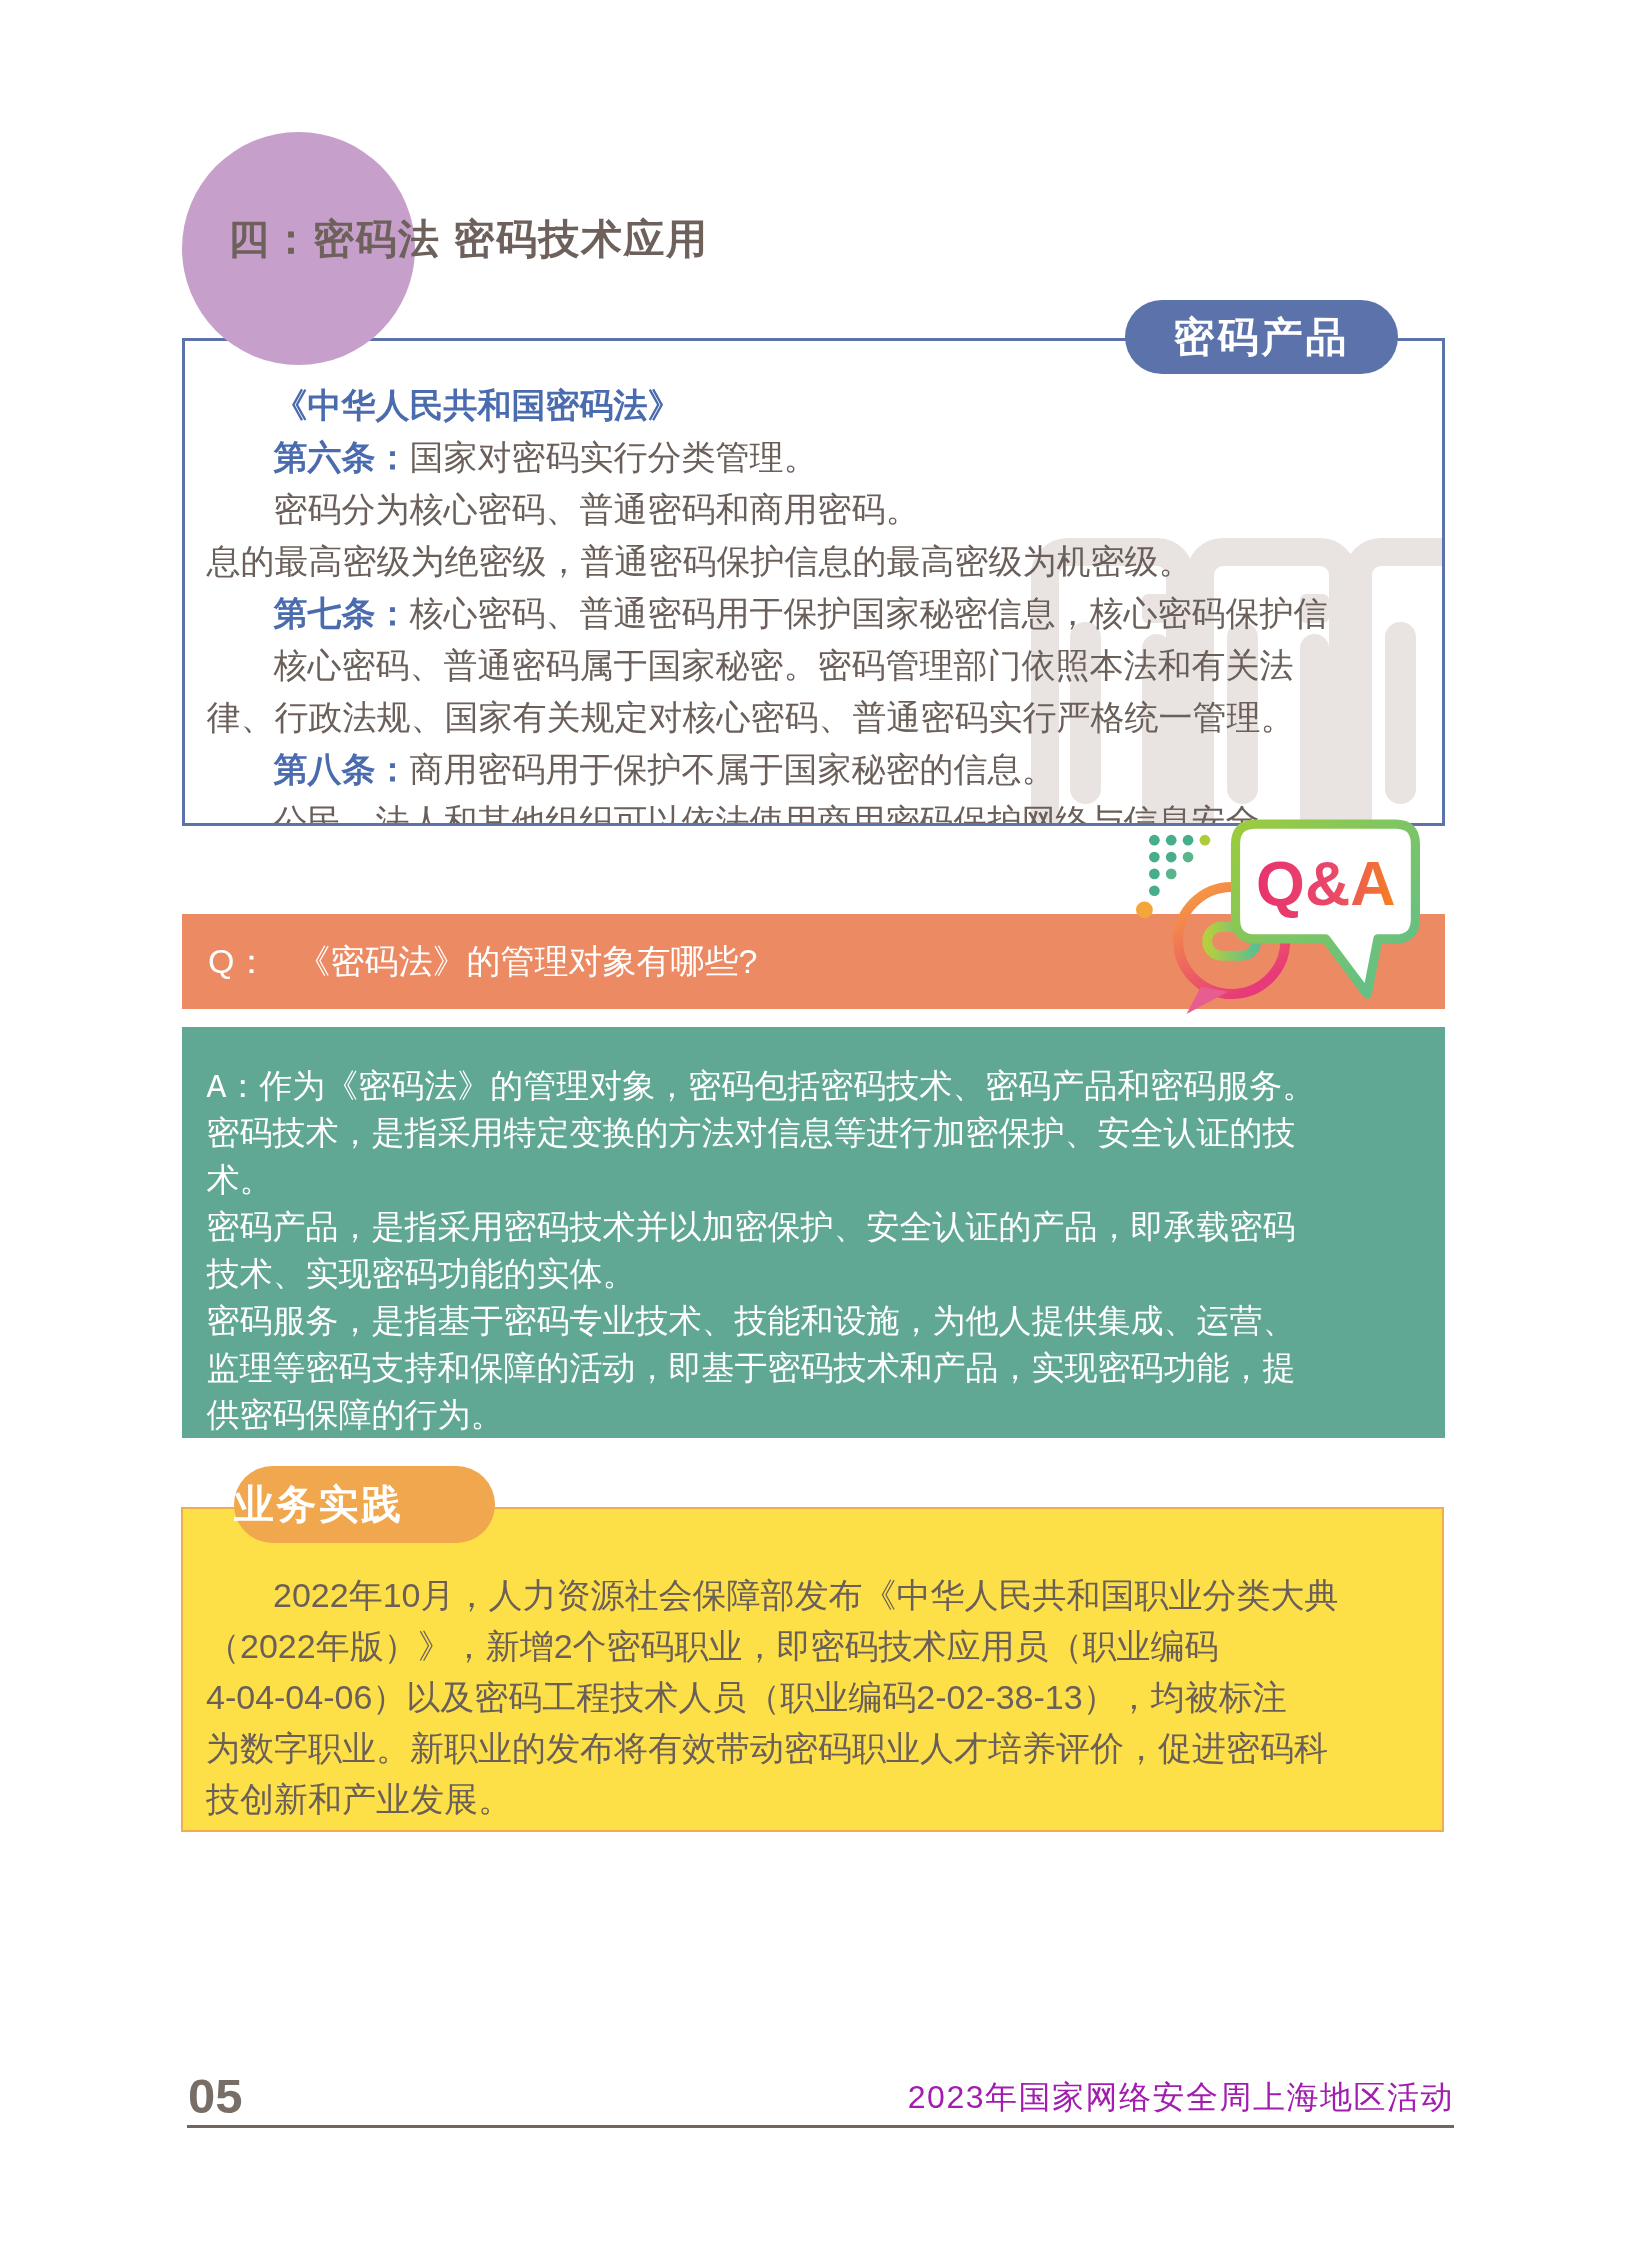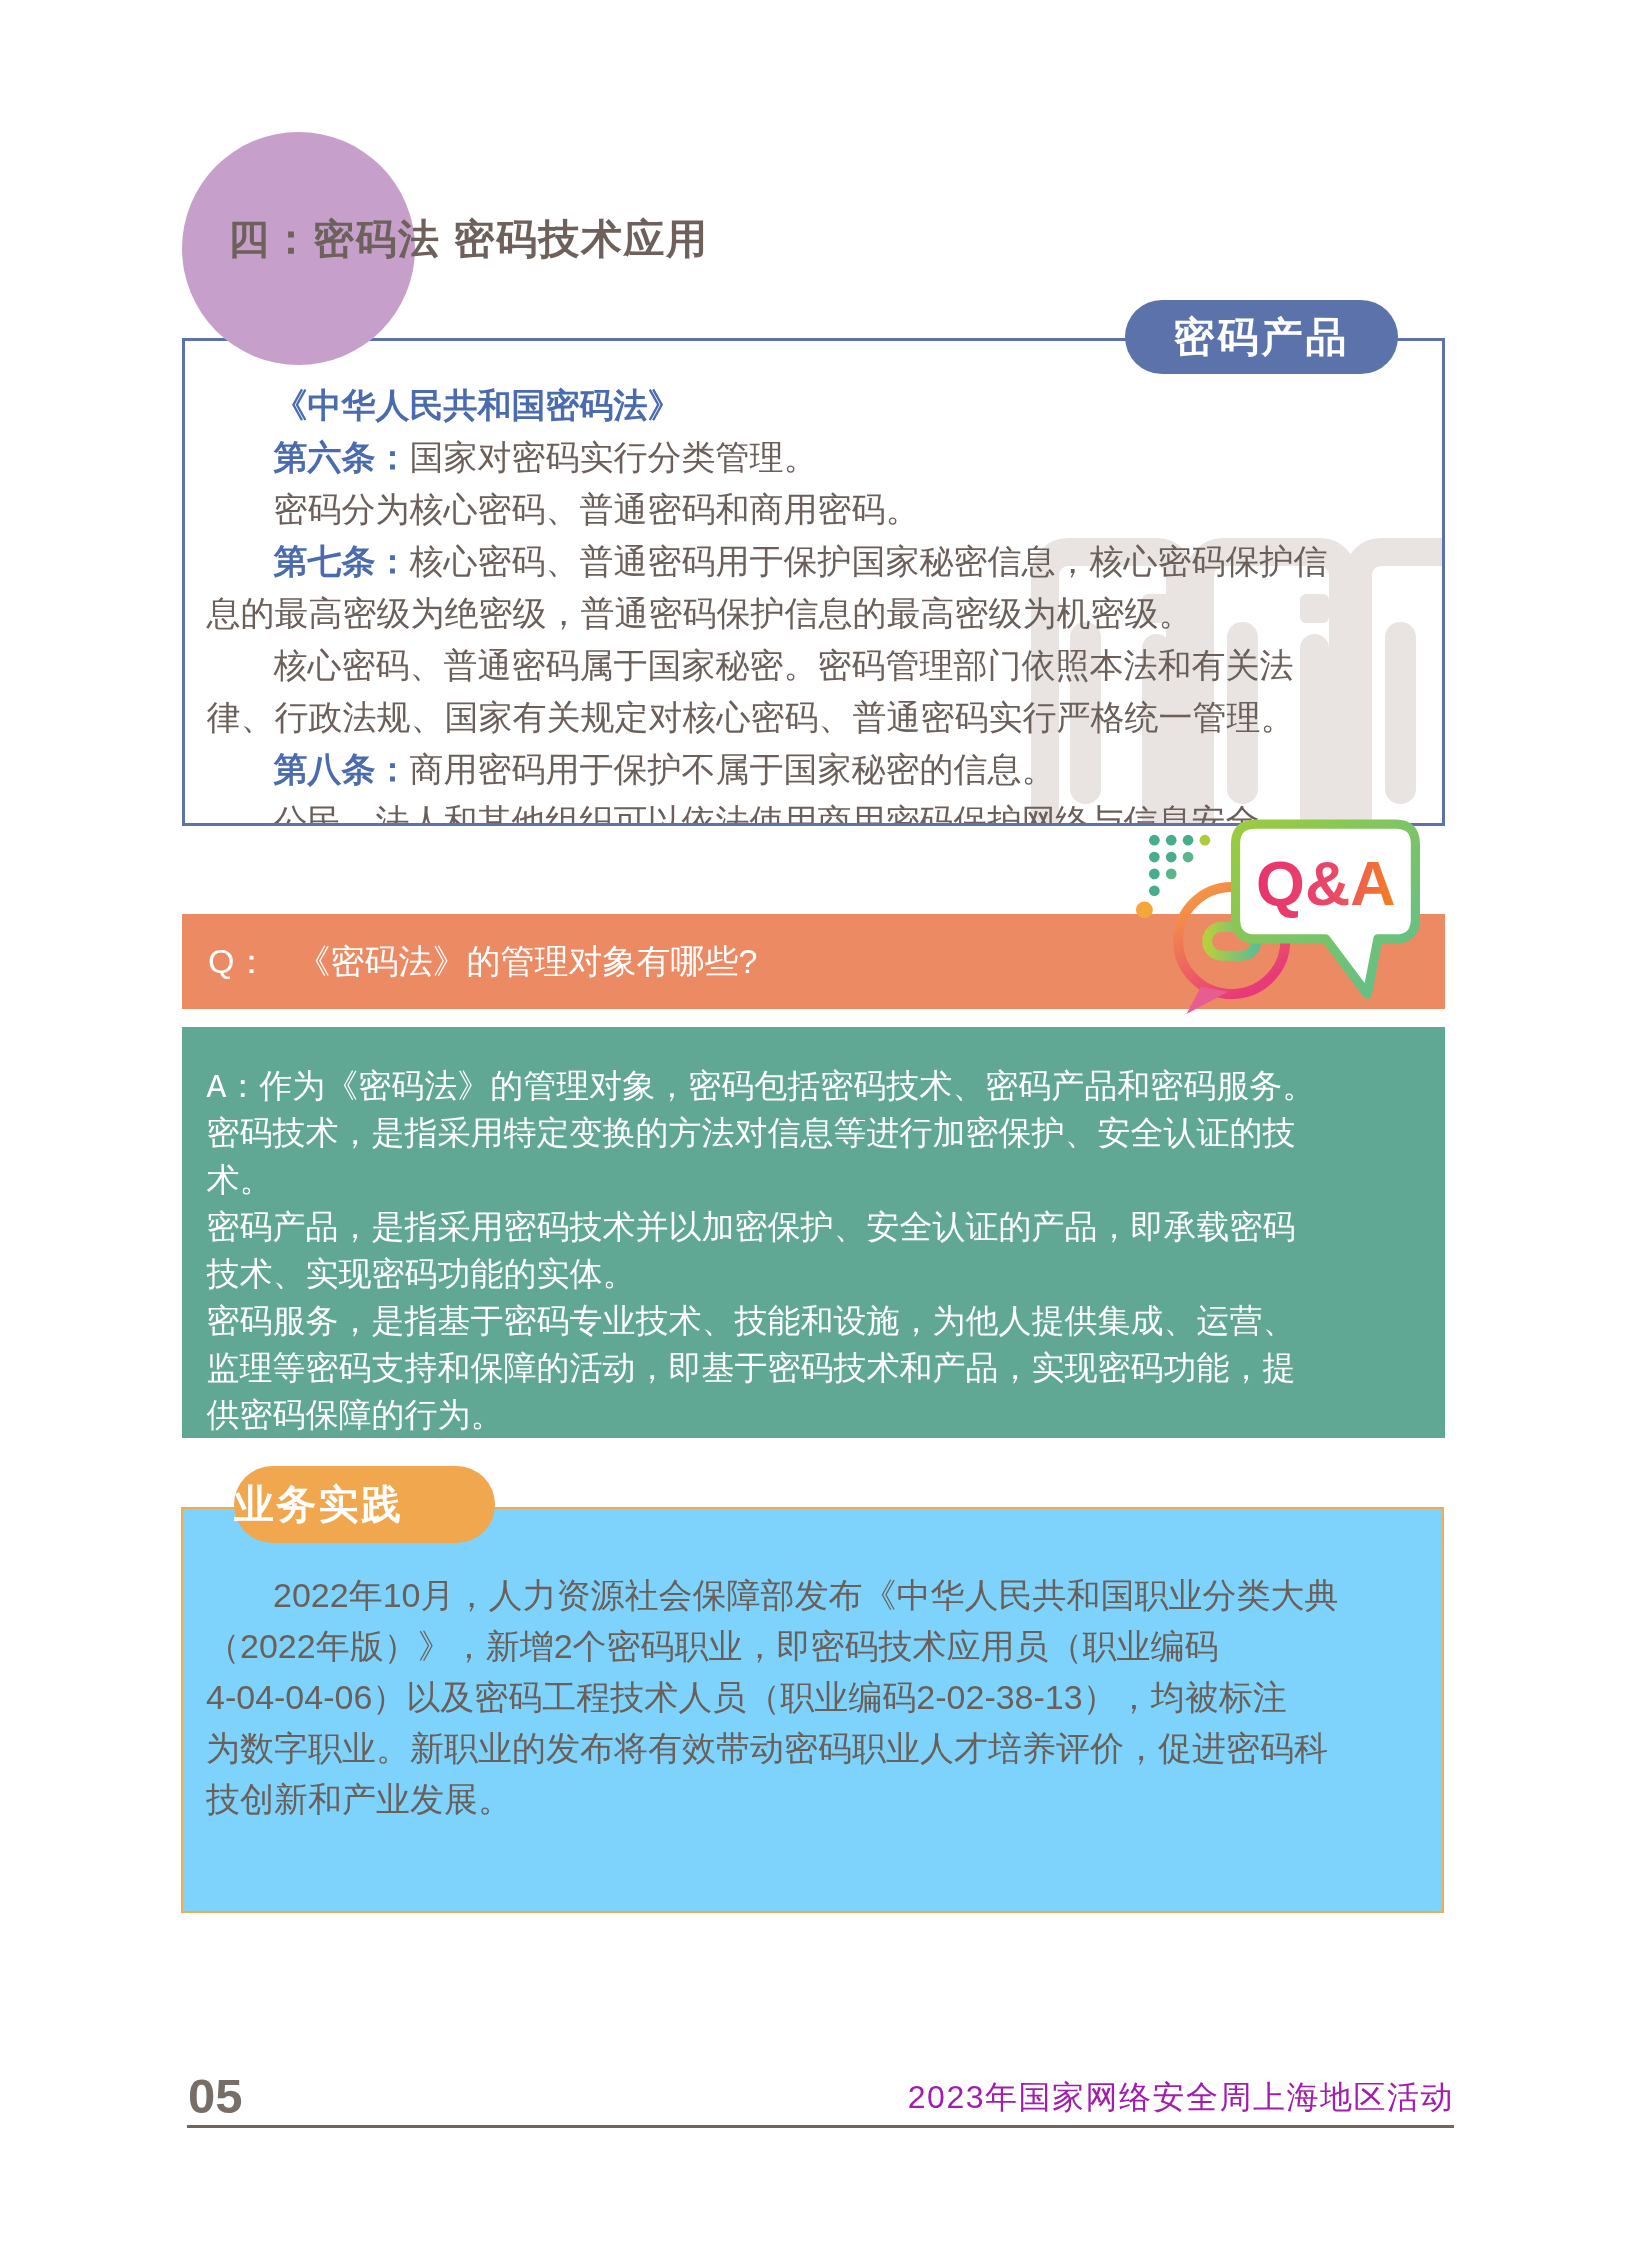--- a/index.html
+++ b/index.html
@@ -41,22 +41,22 @@
   
   .a-box{position:absolute;left:182px;top:1027px;width:1263px;height:411px;background:#60A794;
          box-sizing:border-box;padding:38px 21.5px 0 24.5px;z-index:5;
          color:#ffffff;font-size:33px;line-height:47px;}
   .a-box .line{white-space:nowrap;font-family:Liberation Mono, monospace;}
 
   
   .practice-tab{position:absolute;left:234px;top:1466px;width:261px;height:77px;border-radius:40px;
                 background:#F1A74D;color:#ffffff;font-size:40px;font-weight:bold;
                 display:flex;align-items:center;justify-content:flex-start;z-index:20;letter-spacing:2.3px;}
-  .practice-box{position:absolute;left:181px;top:1507px;width:1263px;height:406px;
-                box-sizing:border-box;border:2.3px solid #F0AD4F;background:#7dd3fc;z-index:1;}
+  .practice-box{position:absolute;left:181px;top:1507px;width:1263px;height:325px;
+                box-sizing:border-box;border:2.3px solid #F0AD4F;background:#fde047;z-index:1;}
   .practice-text{position:absolute;left:23px;top:61px;width:1211px;font-size:34px;line-height:51px;
                  color:#6B5F5A;}
   .practice-text .line{white-space:nowrap;}
 
   
   .footer-page-num{position:absolute;left:188px;top:2068px;font-size:49px;font-weight:bold;color:#776E68;}
   .footer-event{position:absolute;right:179px;top:2076px;font-size:32px;color:#a21caf;letter-spacing:1.5px;}
   .footer-rule{position:absolute;left:187px;top:2125px;width:1267px;height:3.1px;background:#6F6660;}
 </style>
 </head>
@@ -77,22 +77,22 @@
       <div class="wm" style="left:366px;top:86px;width:31px;height:182px;border-radius:15.3px;"></div>
       <div class="wm" style="left:123px;top:98px;width:29px;height:216px;border-radius:14.6px;"></div>
       <div class="wm" style="left:281px;top:98px;width:29px;height:216px;border-radius:14.6px;"></div>
       <div class="wm" style="left:123px;top:58px;width:29px;height:29px;border-radius:6.1px;"></div>
       <div class="wm" style="left:281px;top:58px;width:29px;height:29px;border-radius:6.1px;"></div>
     </div>
     <div class="law-text">
       <div class="line ind heading"><span>《中华人民共和国密码法》</span></div>
       <div class="line ind"><span class="lbl">第六条：</span><span>国家对密码实行分类管理。</span></div>
       <div class="line ind"><span>密码分为核心密码、普通密码和商用密码。</span></div>
+      <div class="line"><span>息的最高密级为绝密级，普通密码保护信息的最高密级为机密级。</span></div>
       <div class="line ind"><span class="lbl">第七条：</span><span>核心密码、普通密码用于保护国家秘密信息，核心密码保护信</span></div>
-      <div class="line"><span>息的最高密级为绝密级，普通密码保护信息的最高密级为机密级。</span></div>
       <div class="line ind"><span>核心密码、普通密码属于国家秘密。密码管理部门依照本法和有关法</span></div>
       <div class="line"><span>律、行政法规、国家有关规定对核心密码、普通密码实行严格统一管理。</span></div>
       <div class="line ind"><span class="lbl">第八条：</span><span>商用密码用于保护不属于国家秘密的信息。</span></div>
       <div class="line ind"><span>公民、法人和其他组织可以依法使用商用密码保护网络与信息安全。</span></div>
     </div>
   </section>
   <div class="law-tab">
       <span>密码产品</span>
     </div>
 

